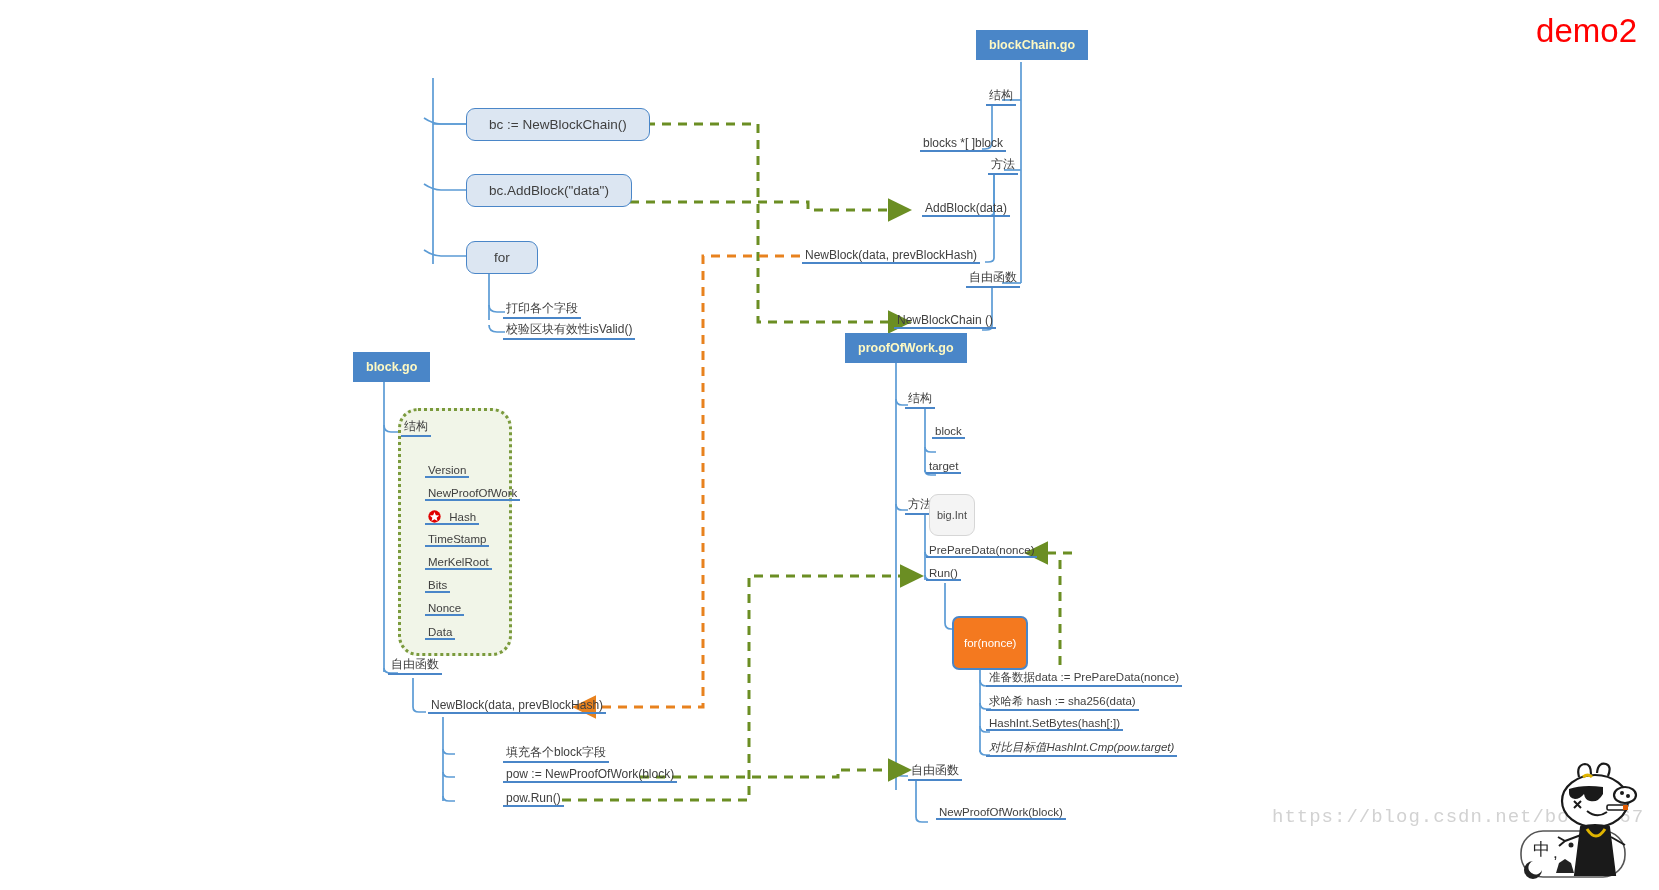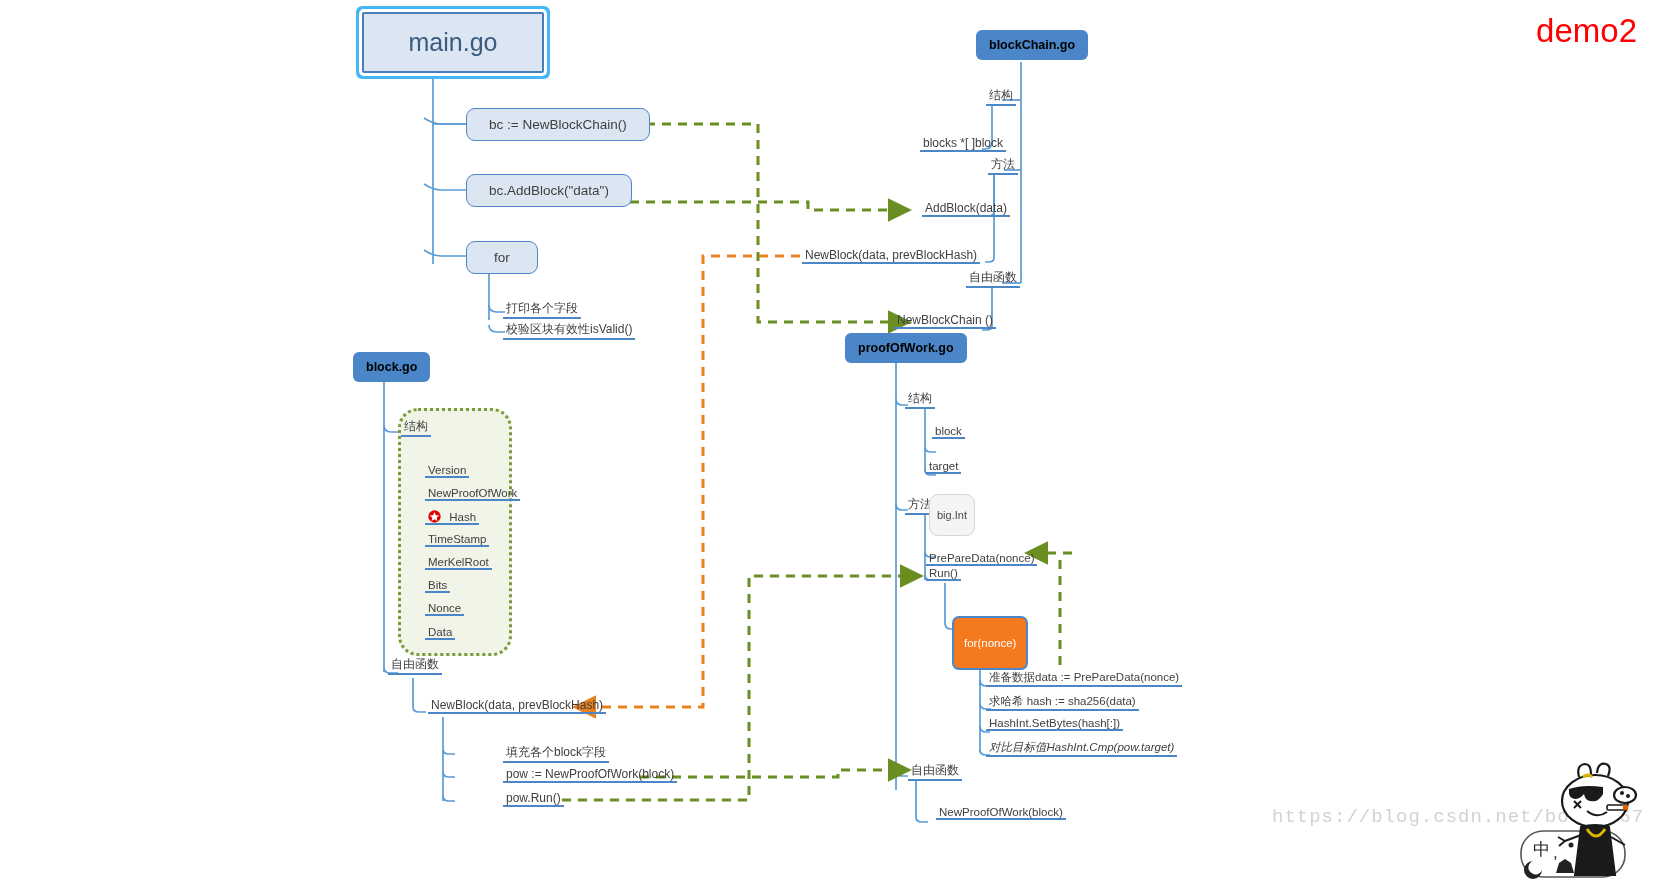--- a/index.html
+++ b/index.html
@@ -13,22 +13,22 @@
   .root-node{
     background:#dce6f2;border:2px solid #4a7ebb;
     color:#3b5a80;font-size:25px;
     padding:14px 30px;border-radius:2px;
     box-shadow:0 0 0 3px #ffffff, 0 0 0 6px #45b6f7;
     text-align:center;
   }
 
   
   .file-node{
-    background:#4a86c8;color:#000000;font-weight:bold;font-size:12.5px;
-    padding:8px 13px;border-radius:6px;text-align:center;
+    background:#4a86c8;color:#fef9c3;font-weight:bold;font-size:12.5px;
+    padding:8px 13px;border-radius:0;text-align:center;
   }
 
   
   .box-node{
     background:#dce6f2;border:1.6px solid #4a86c8;border-radius:9px;
     color:#3f3f3f;font-size:13.5px;padding:8px 22px;text-align:center;
   }
 
   
   .orange-node{
@@ -180,23 +180,20 @@
       <path d="M562 800 L749 800 L749 576 L918 576" marker-end="url(#arrGreen)"></path>
     </g>
 
     <g fill="none" stroke="#e8821e" stroke-width="3" stroke-dasharray="9 7">
       <path d="M800 256 L703 256 L703 707 L578 707" marker-end="url(#arrOrange)"></path>
     </g>
   </svg>
 
   <div class="title" style="right:22px;top:12px;">demo2</div>
 
-  <div class="node root-node" style="left:362px;top:12px;width:118px;">
-    <span>main.go</span>
-  </div>
 
   <div class="node box-node" style="left:466px;top:108px;">
     <span>bc := NewBlockChain()</span>
   </div>
   <div class="node box-node" style="left:466px;top:174px;">
     <span>bc.AddBlock("data")</span>
   </div>
   <div class="node box-node" style="left:466px;top:241px;width:26px;">
     <span>for</span>
   </div>
@@ -303,21 +300,21 @@
     <span>target</span>
   </div>
 
   <div class="leaf" style="left:905px;top:496px;">
     <span>方法</span>
   </div>
   <div class="callout" style="left:929px;top:494px;">
     <span>big.Int</span>
   </div>
 
-  <div class="leaf small" style="left:926px;top:544px;margin-top:8px;">
+  <div class="leaf small" style="left:926px;top:544px;">
     <span>PrePareData(nonce)</span>
   </div>
   <div class="leaf small" style="left:926px;top:567px;">
     <span>Run()</span>
   </div>
 
   <div class="node orange-node" style="left:952px;top:616px;">
     <span>for(nonce)</span>
   </div>
 

